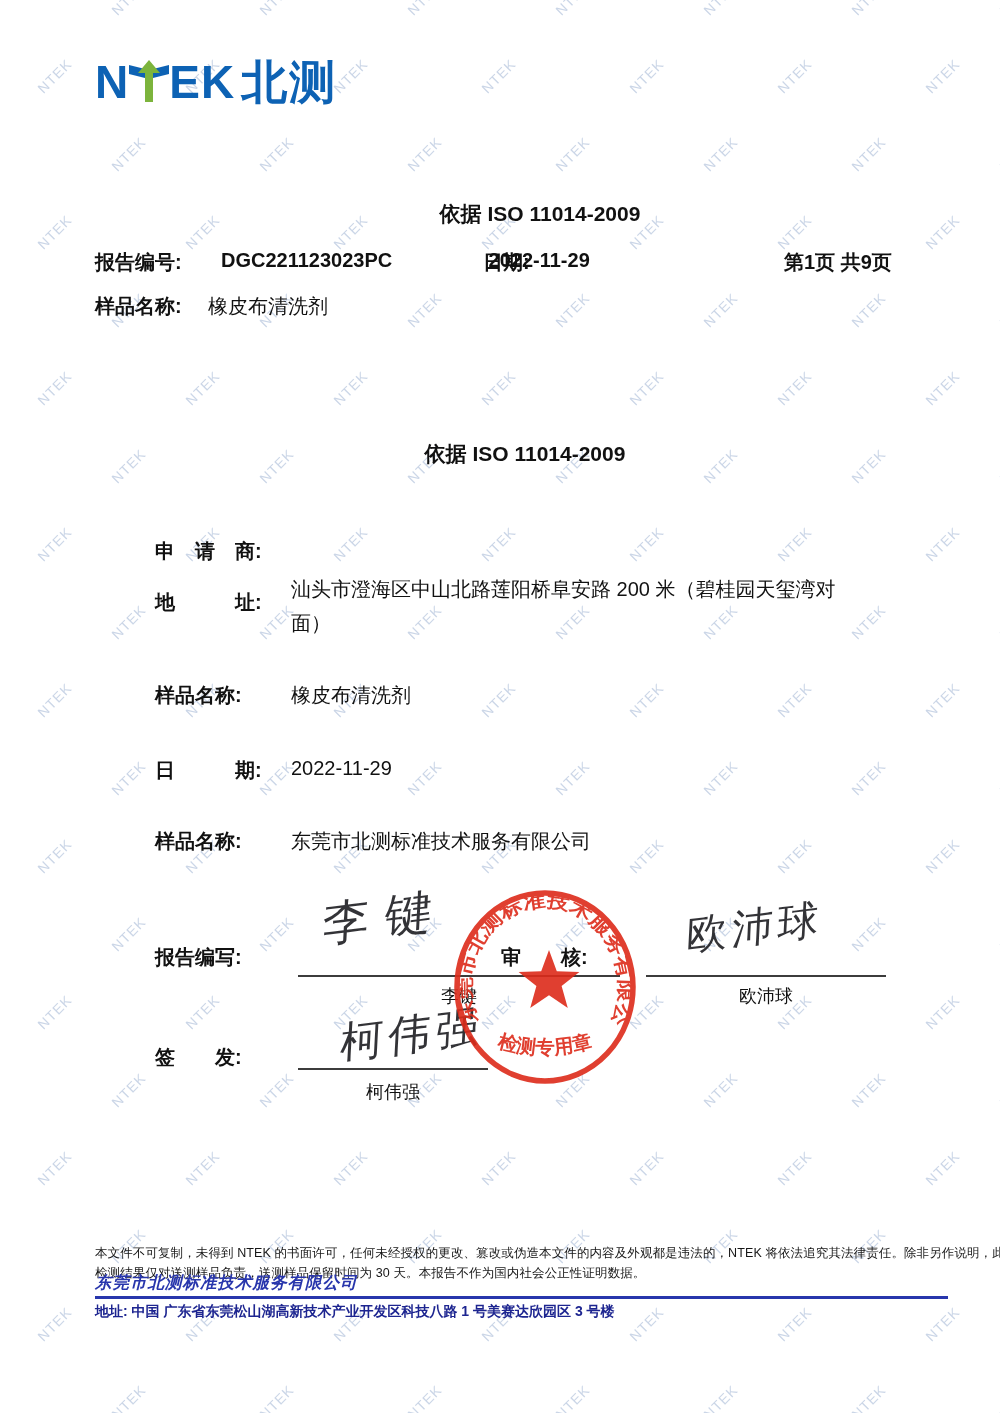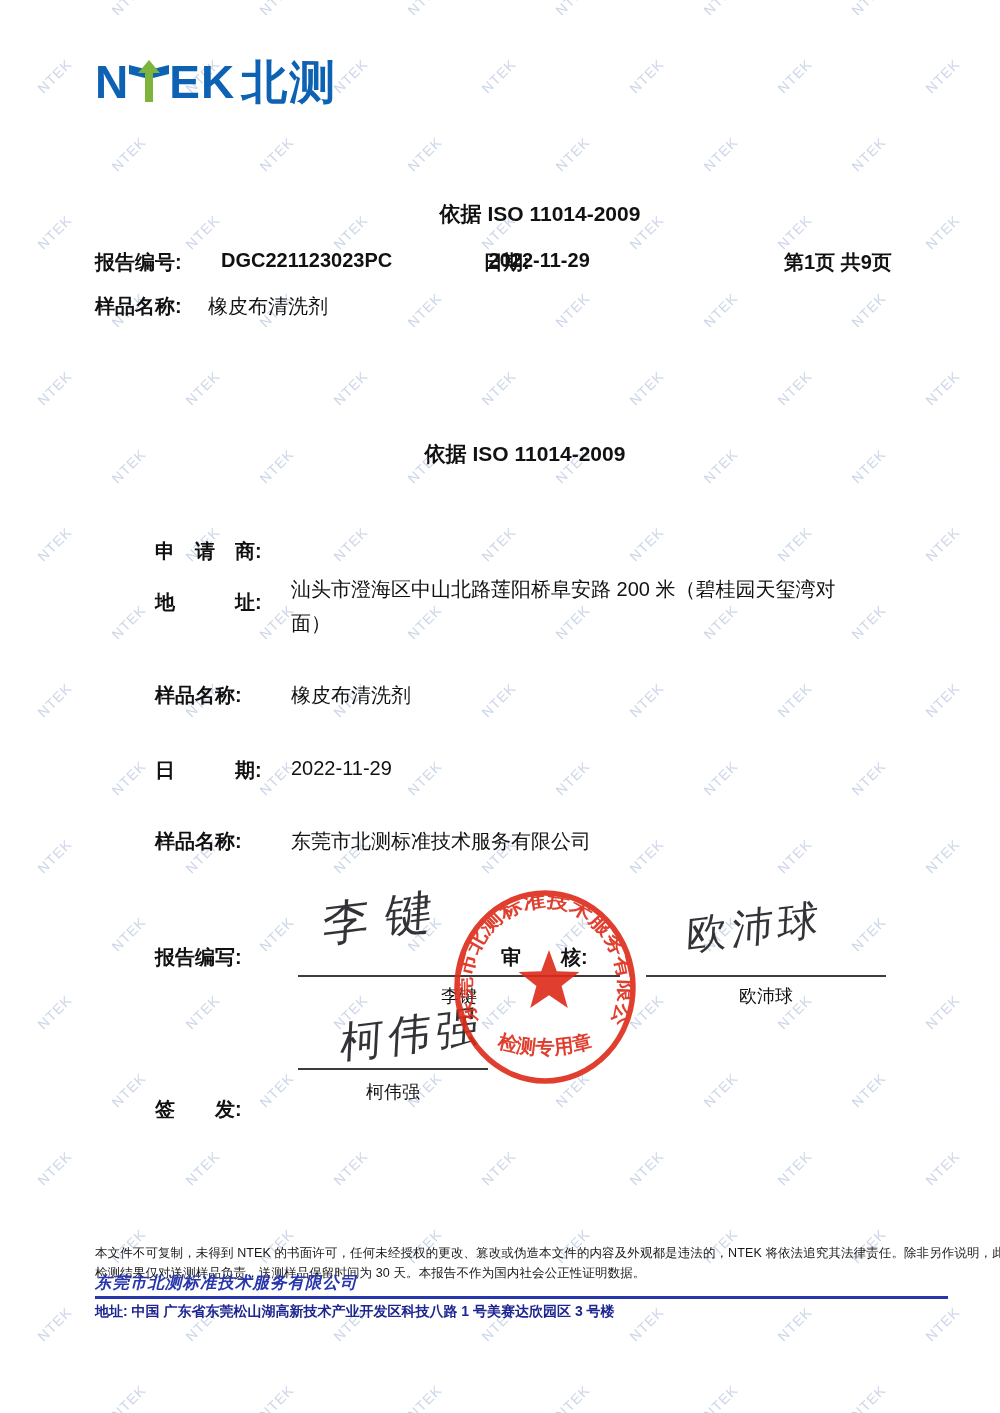--- a/index.html
+++ b/index.html
@@ -255,21 +255,21 @@
     <span class="inf-value" style="top:682px">橡皮布清洗剂</span>
 
     <span class="inf-label" style="top:757px">日　　　期:</span>
     <span class="inf-value" style="top:757px">2022-11-29</span>
 
     <span class="inf-label" style="top:828px">样品名称:</span>
     <span class="inf-value" style="top:828px">东莞市北测标准技术服务有限公司</span>
 
     <span class="sig-label" style="left:155px;top:944px">报告编写:</span>
     <span class="sig-label" style="left:501px;top:944px">审　　核:</span>
-    <span class="sig-label" style="left:155px;top:1096px">签　　发:</span>
+    <span class="sig-label" style="left:155px;top:1044px">签　　发:</span>
 
     <div class="sigline" style="left:298px;top:975px;width:322px"></div>
     <div class="sigline" style="left:646px;top:975px;width:240px"></div>
     <div class="sigline" style="left:298px;top:1068px;width:190px"></div>
 
     <span class="printed" style="left:298px;top:984px;width:322px">李键</span>
     <span class="printed" style="left:646px;top:984px;width:240px">欧沛球</span>
     <span class="printed" style="left:298px;top:1080px;width:190px">柯伟强</span>
 
     <span class="sig sig-writer">李键</span>

